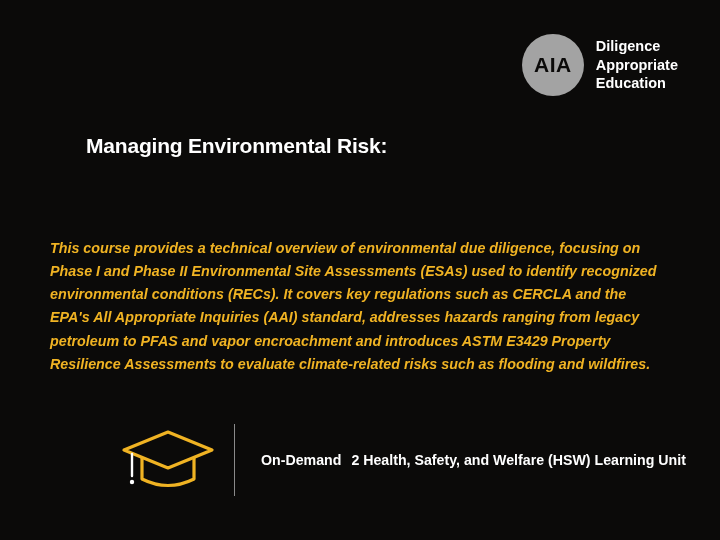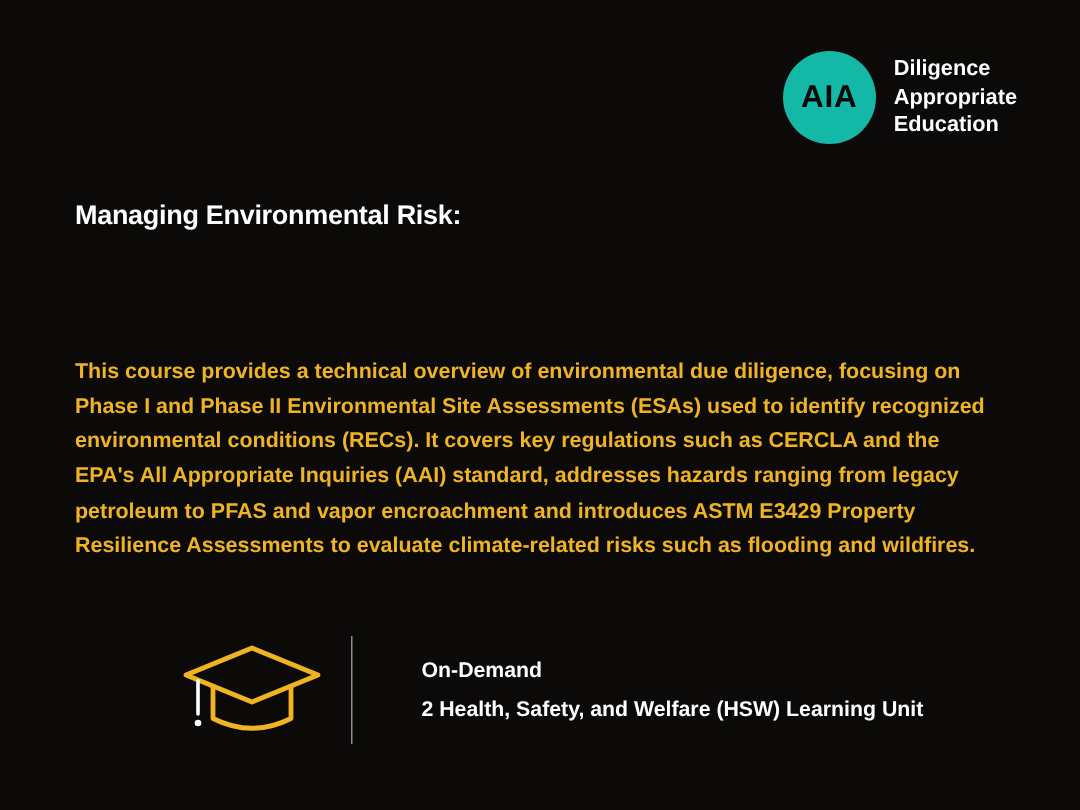--- a/index.html
+++ b/index.html
@@ -27,21 +27,21 @@
     top: 34px;
     right: 42px;
     display: flex;
     align-items: center;
     gap: 12px;
   }
   .aia-circle {
     width: 62px;
     height: 62px;
     border-radius: 50%;
-    background: #14b8a6;
+    background: #a3a3a3;
     display: flex;
     align-items: center;
     justify-content: center;
   }
   .aia-circle span {
     color: #0b0a09;
     font-size: 21px;
     font-weight: bold;
     letter-spacing: 0.5px;
     font-family: "Liberation Sans", sans-serif;
@@ -56,38 +56,40 @@
 
   
   .title-block {
     position: absolute;
     left: 50px;
     top: 132px;
     width: 640px;
   }
   .title-line {
     color: #ffffff;
-    font-size: 18px;
+    font-size: 21px;
     font-weight: bold;
     line-height: 1.33;
     letter-spacing: -0.2px;
     font-family: "Liberation Sans", sans-serif;
+    margin-left: 36px;
   }
 
   
   .description {
     position: absolute;
     left: 50px;
     top: 237px;
     width: 608px;
     color: #f0b323;
     font-size: 14.3px;
     font-weight: bold;
     line-height: 1.62;
     font-family: "Liberation Sans", sans-serif;
+    font-style: italic;
   }
 
   
   .footer {
     position: absolute;
     left: 120px;
     top: 424px;
     display: flex;
     align-items: center;
   }
@@ -100,24 +102,23 @@
   .divider {
     width: 1px;
     height: 72px;
     background: #8a8a8a;
     margin-left: 18px;
     margin-right: 26px;
     flex: 0 0 auto;
   }
   .footer-lines {
     display: flex;
-    flex-direction: column;
+    flex-direction: row;
     justify-content: center;
     gap: 10px;
-    margin-left: 20px;
   }
   .footer-line {
     color: #ffffff;
     font-size: 14.2px;
     font-weight: bold;
     font-family: "Liberation Sans", sans-serif;
     white-space: nowrap;
   }
 </style>
 </head>

